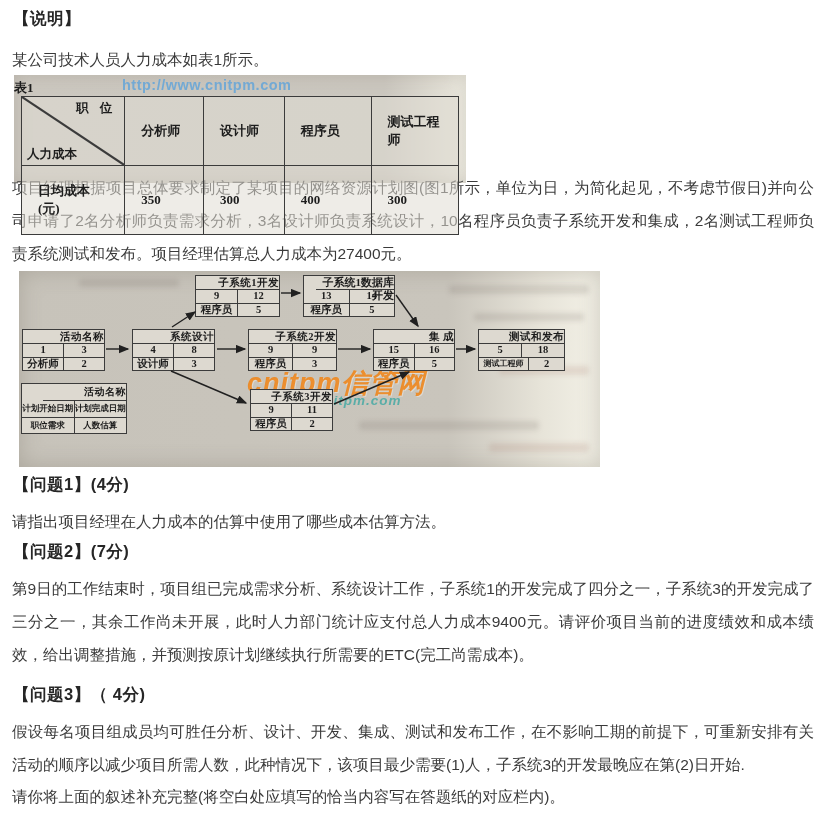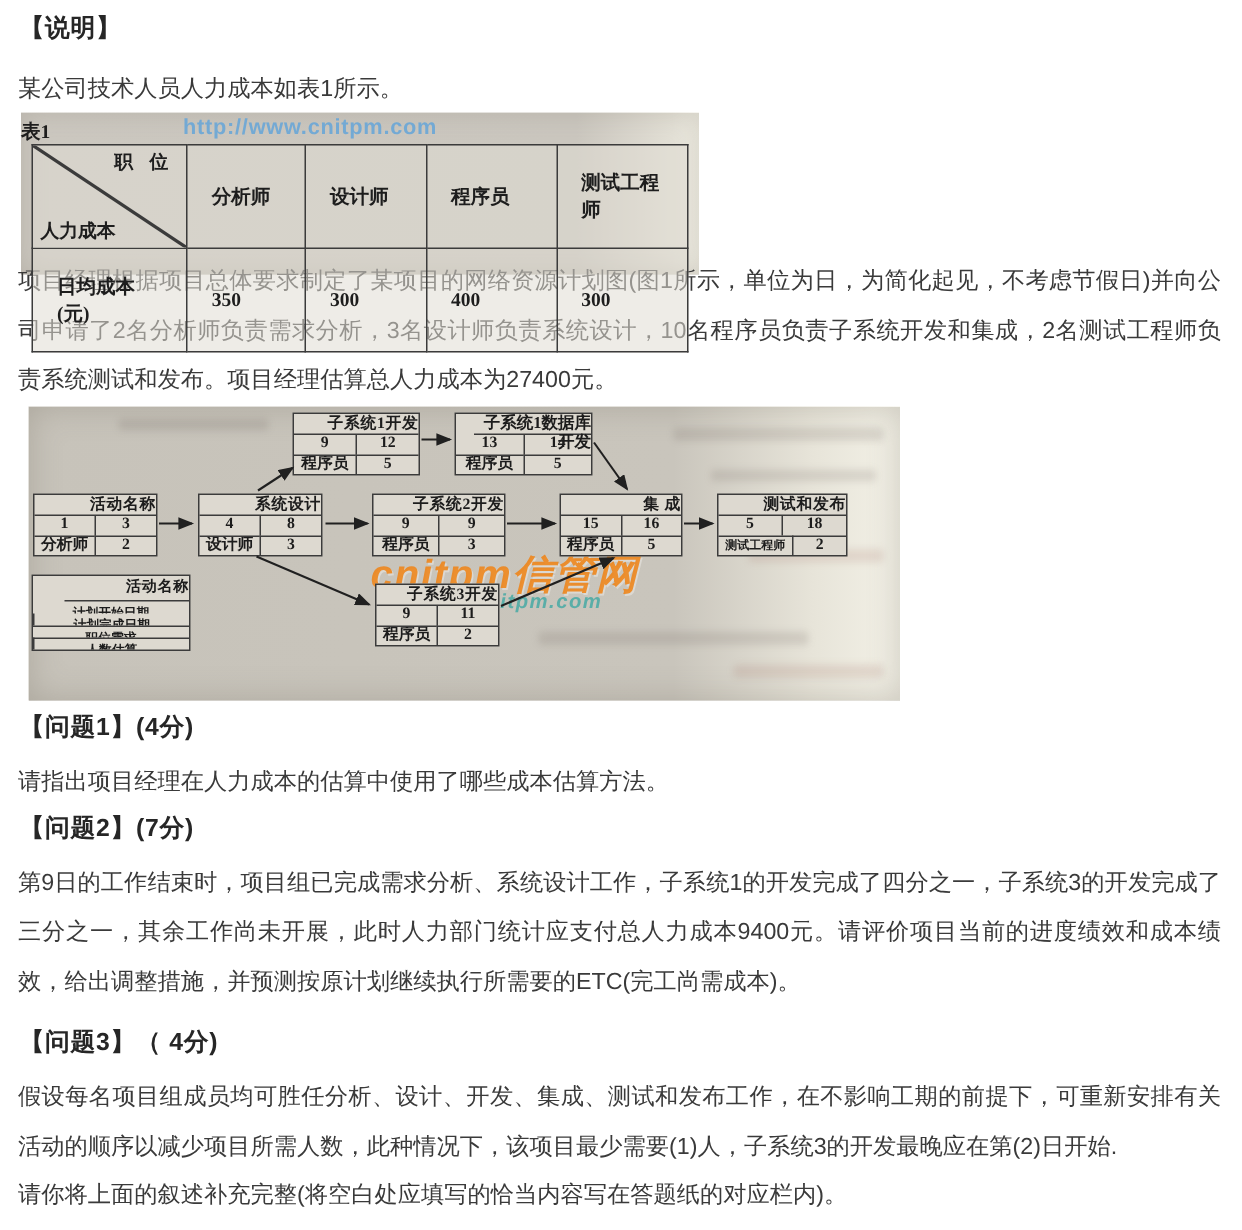--- a/index.html
+++ b/index.html
@@ -61,21 +61,21 @@
   }
   .n-title.small{font-size:11px;letter-spacing:0;margin-left:12px;}
   .n-row{display:flex;height:13px;}
   .n-row + .n-row .cell{border-top:1px solid #3b3b3b;}
   .cell{
     flex:1;line-height:12px;text-align:center;font-size:10.5px;font-weight:700;overflow:hidden;
   }
   .cell + .cell{border-left:1px solid #3b3b3b;}
   .cell.tiny{font-size:8px;flex:1.4;}
   .legend .n-title{height:16px;line-height:16px;font-size:10px;margin-left:21px;}
-  .legend .n-row{height:16px;flex-direction:column;}
+  .legend .n-row{height:16px;}
   .legend .cell{font-size:8.5px;line-height:15px;font-weight:700;}
   .arrows{position:absolute;left:0;top:0;width:581px;height:196px;z-index:4;pointer-events:none;}
   .wm-big{
     position:absolute;left:228px;top:94px;z-index:2;font-size:27px;font-weight:700;font-style:italic;
     color:rgba(238,132,24,.88);letter-spacing:1px;white-space:nowrap;
     text-shadow:1px 1px 0 rgba(255,255,255,.35);font-family:"Liberation Sans",sans-serif;
   }
   .wm-sub{
     position:absolute;left:258px;top:122px;z-index:2;font-size:13.5px;font-weight:700;font-style:italic;
     color:rgba(63,168,162,.8);letter-spacing:1px;font-family:"Liberation Sans",sans-serif;

